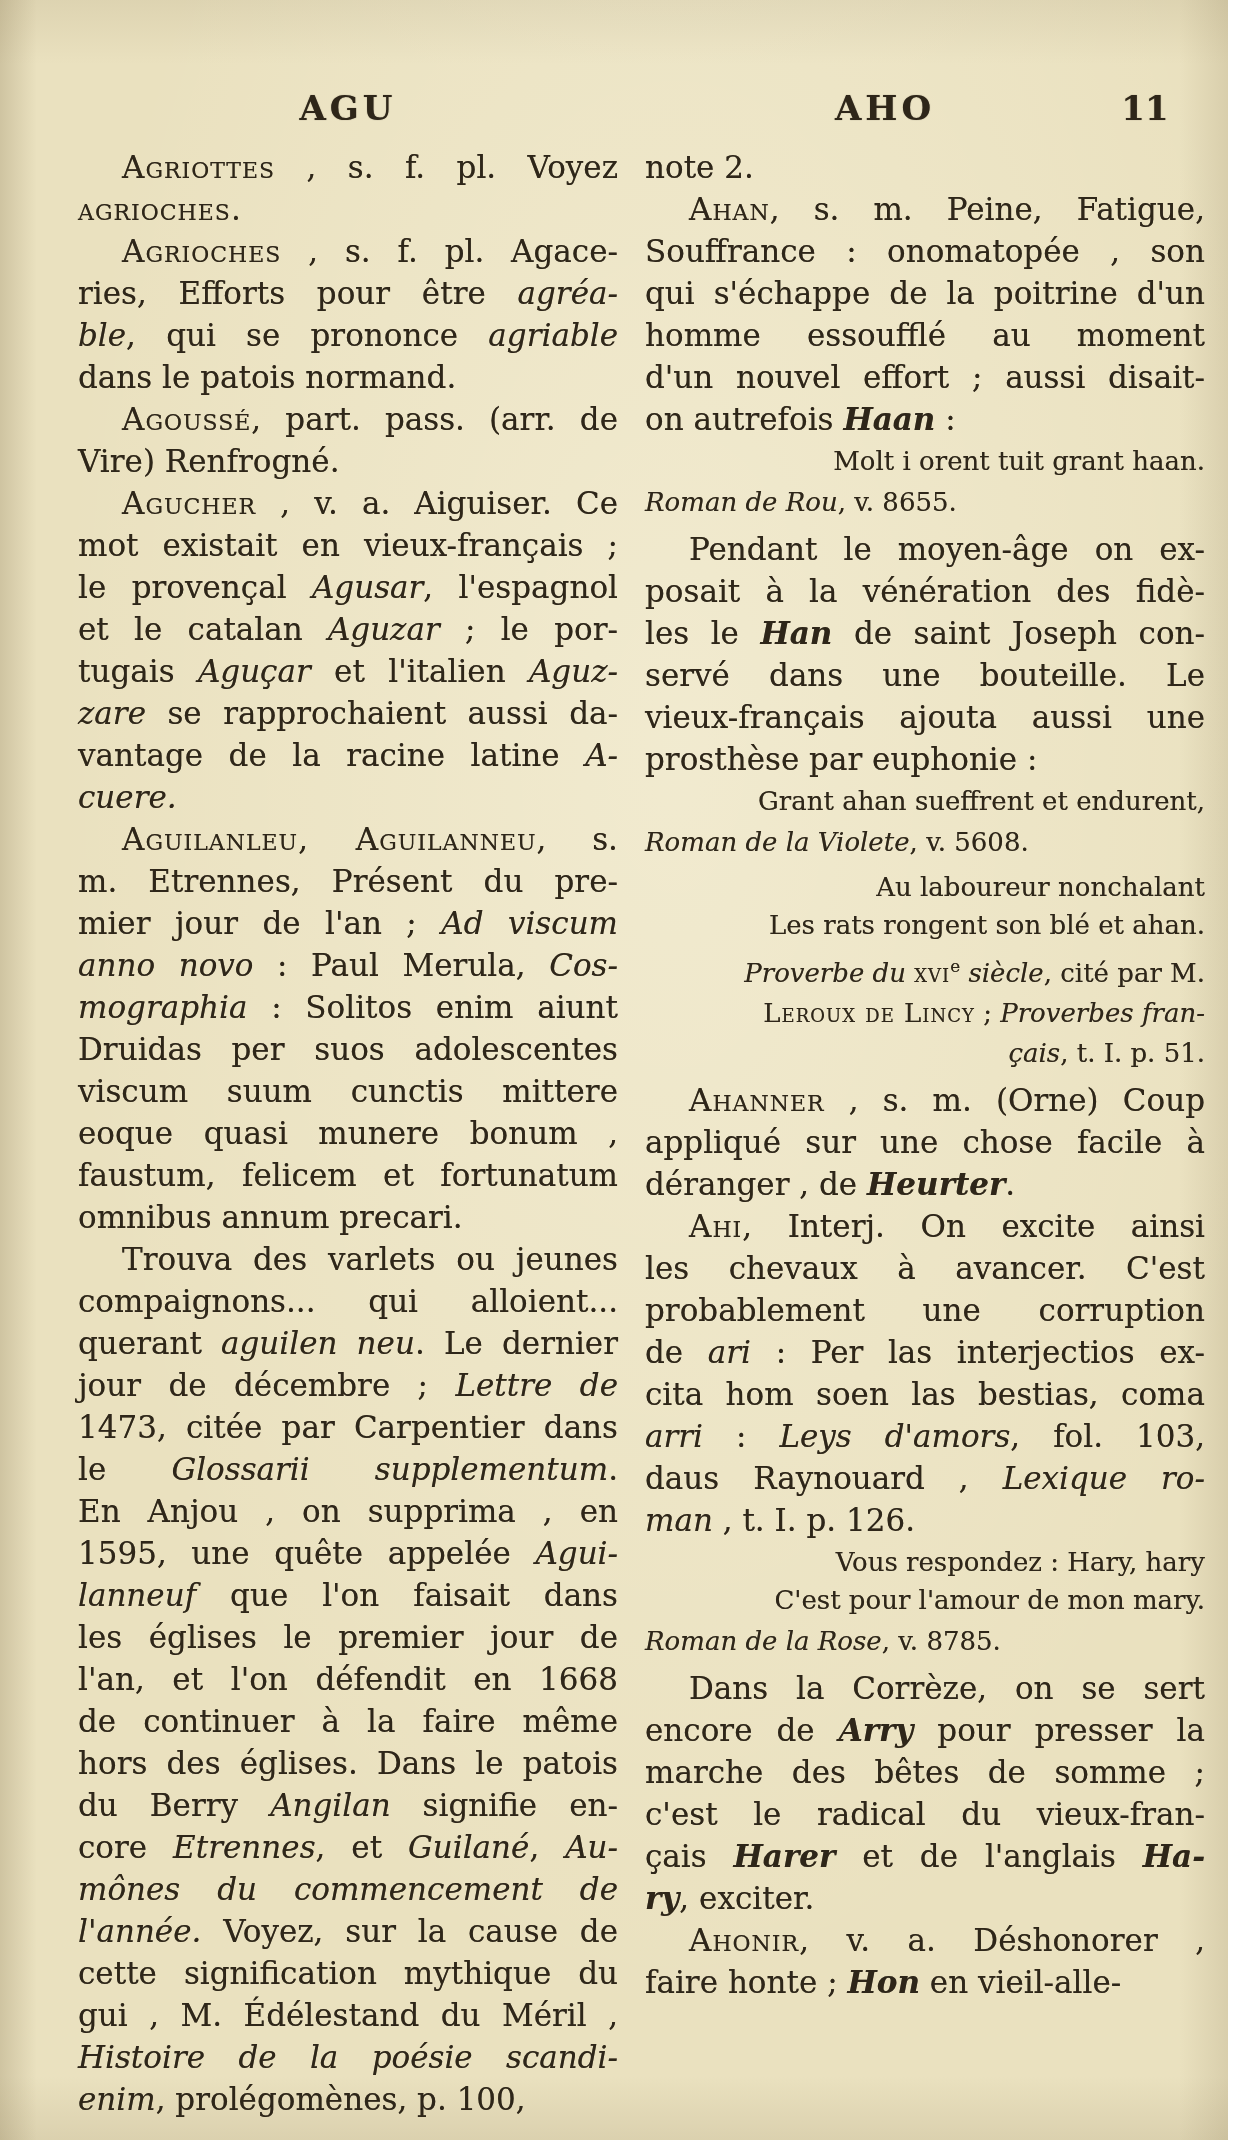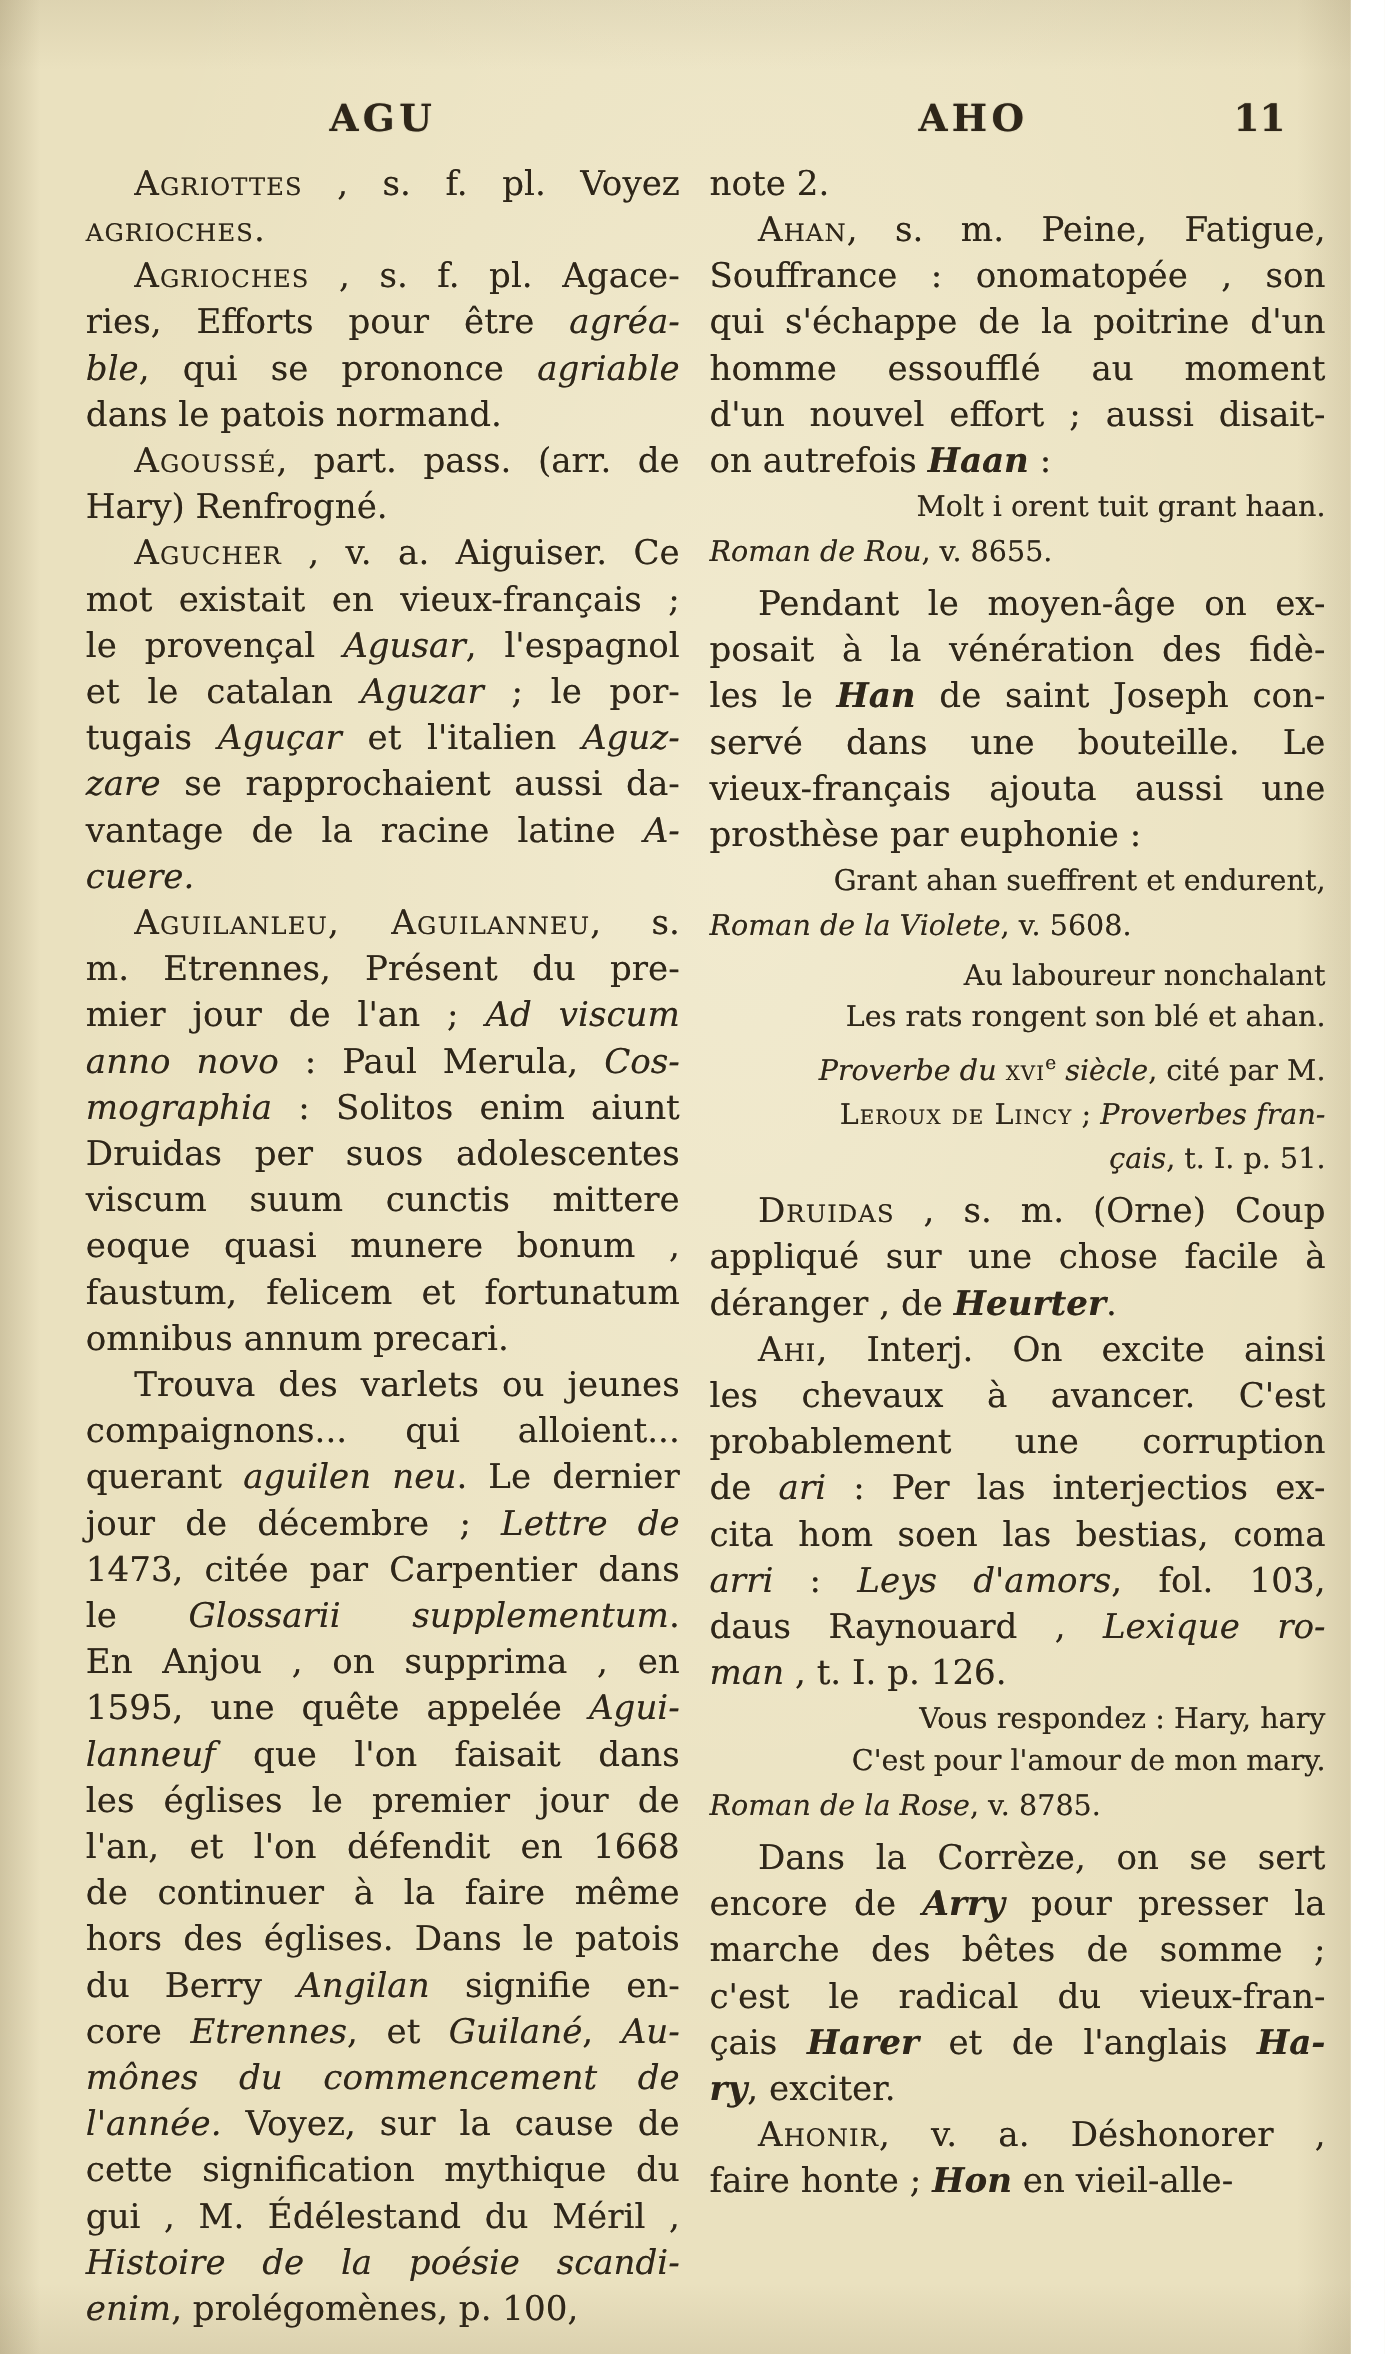--- a/index.html
+++ b/index.html
@@ -58,21 +58,21 @@
         <div class="line al-j last"><span class="sc">agrioches.</span></div>
       </div>
       <div class="para body">
         <div class="line al-j" style="padding-left: 44px;"><span class="sc">Agrioches</span><span> , s. f. pl. Agace-</span></div>
         <div class="line al-j"><span>ries, Efforts pour être </span><span class="it">agréa-</span></div>
         <div class="line al-j"><span class="it">ble</span><span>, qui se prononce </span><span class="it">agriable</span></div>
         <div class="line al-j last"><span>dans le patois normand.</span></div>
       </div>
       <div class="para body">
         <div class="line al-j" style="padding-left: 44px;"><span class="sc">Agoussé</span><span>, part. pass. (arr. de</span></div>
-        <div class="line al-j last"><span>Hary) Renfrogné.</span></div>
+        <div class="line al-j last"><span>Vire) Renfrogné.</span></div>
       </div>
       <div class="para body">
         <div class="line al-j" style="padding-left: 44px;"><span class="sc">Agucher</span><span> , v. a. Aiguiser. Ce</span></div>
         <div class="line al-j"><span>mot existait en vieux-français ;</span></div>
         <div class="line al-j"><span>le provençal </span><span class="it">Agusar</span><span>, l'espagnol</span></div>
         <div class="line al-j"><span>et le catalan </span><span class="it">Aguzar</span><span> ; le por-</span></div>
         <div class="line al-j"><span>tugais </span><span class="it">Aguçar</span><span> et l'italien </span><span class="it">Aguz-</span></div>
         <div class="line al-j"><span class="it">zare</span><span> se rapprochaient aussi da-</span></div>
         <div class="line al-j"><span>vantage de la racine latine </span><span class="it">A-</span></div>
         <div class="line al-j last"><span class="it">cuere.</span></div>
@@ -148,21 +148,21 @@
       <div class="para verse">
         <div class="line al-l"><span>Au laboureur nonchalant</span></div>
         <div class="line al-l"><span>Les rats rongent son blé et ahan.</span></div>
       </div>
       <div class="para cite">
         <div class="line al-l" style="padding-left: 36px;"><span class="it">Proverbe du </span><span class="sc">xvi</span><span class="sup">e</span><span class="it"> siècle</span><span>, cité par M.</span></div>
         <div class="line al-l" style="padding-left: 64px;"><span class="sc">Leroux de Lincy</span><span> ; </span><span class="it">Proverbes fran-</span></div>
         <div class="line al-l" style="padding-left: 64px;"><span class="it">çais</span><span>, t. I. p. 51.</span></div>
       </div>
       <div class="para body">
-        <div class="line al-j" style="padding-left: 44px;"><span class="sc">Druidas</span><span> , s. m. (Orne) Coup</span></div>
+        <div class="line al-j" style="padding-left: 44px;"><span class="sc">Ahanner</span><span> , s. m. (Orne) Coup</span></div>
         <div class="line al-j"><span>appliqué sur une chose facile à</span></div>
         <div class="line al-j last"><span>déranger , de </span><span class="bit">Heurter</span><span>.</span></div>
       </div>
       <div class="para body">
         <div class="line al-j" style="padding-left: 44px;"><span class="sc">Ahi</span><span>, Interj. On excite ainsi</span></div>
         <div class="line al-j"><span>les chevaux à avancer. C'est</span></div>
         <div class="line al-j"><span>probablement une corruption</span></div>
         <div class="line al-j"><span>de </span><span class="it">ari</span><span> : Per las interjectios ex-</span></div>
         <div class="line al-j"><span>cita hom soen las bestias, coma</span></div>
         <div class="line al-j"><span class="it">arri</span><span> : </span><span class="it">Leys d'amors</span><span>, fol. 103,</span></div>

